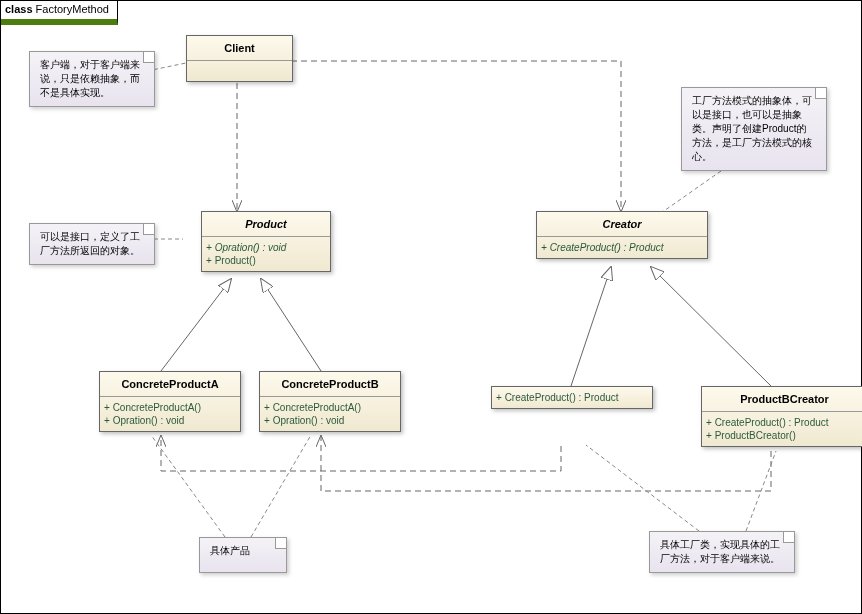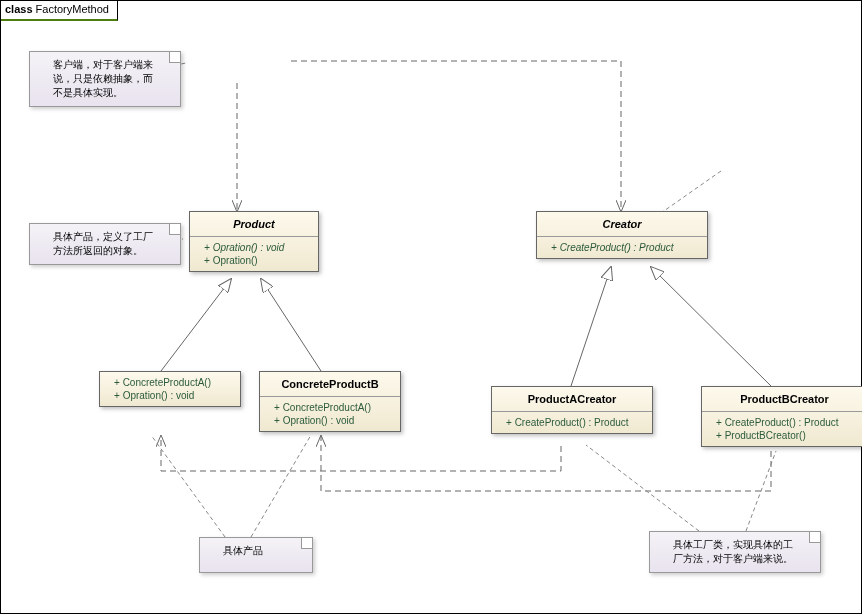--- a/index.html
+++ b/index.html
@@ -1,25 +1,25 @@
 <!DOCTYPE html>
 <html><head>
 <meta charset="utf-8">
 <style>
   body{margin:0;font-family:Arial,sans-serif;font-size:11px;background:#fff}
   .frame{position:relative;width:862px;height:614px;border:1px solid #000;box-sizing:border-box}
-  .frame-title{position:absolute;top:0;left:0;padding:2px 8px 4px 4px;border-right:1px solid #000;border-bottom:2px solid #4d7c0f;font-size:11px;background:#fff}
+  .frame-title{position:absolute;top:0;left:0;padding:2px 8px 4px 4px;border-right:1px solid #000;border-bottom:6px solid #4d7c0f;font-size:11px;background:#fff}
   .frame-title b{font-weight:bold}
   .class-box{position:absolute;border:1px solid #666;background:linear-gradient(#fdf9ec,#f0e9d1);box-shadow:2px 2px 4px rgba(0,0,0,.25)}
   .class-title{text-align:center;padding:6px 4px;border-bottom:1px solid #999;font-weight:bold}
   .class-title.abstract{font-style:italic}
-  .class-ops{padding:4px 14px}
+  .class-ops{padding:4px 4px}
   .op{color:#2a5a3a;padding:1px 0;white-space:nowrap;font-size:10px}
   .op.abstract{font-style:italic}
-  .note{position:absolute;border:1px solid #999;background:linear-gradient(#f5f2f7,#e8e3ee);padding:6px 23px;font-size:10px;line-height:1.4;box-shadow:2px 2px 4px rgba(0,0,0,.2)}
+  .note{position:absolute;border:1px solid #999;background:linear-gradient(#f5f2f7,#e8e3ee);padding:6px 10px;font-size:10px;line-height:1.4;box-shadow:2px 2px 4px rgba(0,0,0,.2)}
   .note::after{content:"";position:absolute;top:0;right:0;width:10px;height:10px;border-left:1px solid #999;border-bottom:1px solid #999;background:#fff}
   svg.connectors{position:absolute;top:0;left:0;width:100%;height:100%;pointer-events:none}
 </style>
 </head>
 <body>
 
 <div class="frame">
   <div class="frame-title">
     <b>class</b>
     <span>FactoryMethod</span>
@@ -53,63 +53,68 @@
     
     <path d="M146,70 L185,62" stroke="#888" stroke-dasharray="4,3" fill="none"></path>
     <path d="M146,238 L182,238" stroke="#888" stroke-dasharray="4,3" fill="none"></path>
     <path d="M720,170 L660,212" stroke="#888" stroke-dasharray="4,3" fill="none"></path>
     <path d="M224,536 L150,434" stroke="#888" stroke-dasharray="4,3" fill="none"></path>
     <path d="M250,536 L310,434" stroke="#888" stroke-dasharray="4,3" fill="none"></path>
     <path d="M698,530 L585,444" stroke="#888" stroke-dasharray="4,3" fill="none"></path>
     <path d="M745,530 L775,450" stroke="#888" stroke-dasharray="4,3" fill="none"></path>
   </svg>
 
+  <div class="class-box" style="left:185px;top:34px;width:105px">
+    <div class="class-title">Client</div>
+    <div class="class-ops" style="height:12px"></div>
+  </div>
 
-  <div class="class-box" style="left:188px;top:210px;width:128px">
+  <div class="class-box" style="left:200px;top:210px;width:128px">
     <div class="class-title abstract">Product</div>
     <div class="class-ops">
       <div class="op abstract">+  <span>Opration() : void</span></div>
-      <div class="op">+  <span>Opration()</span></div>
+      <div class="op">+  <span>Product()</span></div>
     </div>
   </div>
 
   <div class="class-box" style="left:535px;top:210px;width:170px">
     <div class="class-title abstract">Creator</div>
     <div class="class-ops">
       <div class="op abstract">+  <span>CreateProduct() : Product</span></div>
     </div>
   </div>
 
   <div class="class-box" style="left:98px;top:370px;width:140px">
+    <div class="class-title">ConcreteProductA</div>
     <div class="class-ops">
       <div class="op">+  <span>ConcreteProductA()</span></div>
       <div class="op">+  <span>Opration() : void</span></div>
     </div>
   </div>
 
   <div class="class-box" style="left:258px;top:370px;width:140px">
     <div class="class-title">ConcreteProductB</div>
     <div class="class-ops">
       <div class="op">+  <span>ConcreteProductA()</span></div>
       <div class="op">+  <span>Opration() : void</span></div>
     </div>
   </div>
 
   <div class="class-box" style="left:490px;top:385px;width:160px">
-    <div class="class-title">ProductACreator</div>
     <div class="class-ops">
       <div class="op">+  <span>CreateProduct() : Product</span></div>
     </div>
   </div>
 
   <div class="class-box" style="left:700px;top:385px;width:165px">
     <div class="class-title">ProductBCreator</div>
     <div class="class-ops">
       <div class="op">+  <span>CreateProduct() : Product</span></div>
       <div class="op">+  <span>ProductBCreator()</span></div>
     </div>
   </div>
 
   <div class="note" style="left:28px;top:50px;width:104px">客户端，对于客户端来说，只是依赖抽象，而不是具体实现。</div>
-  <div class="note" style="left:28px;top:222px;width:104px">具体产品，定义了工厂方法所返回的对象。</div>
+  <div class="note" style="left:680px;top:86px;width:124px">工厂方法模式的抽象体，可以是接口，也可以是抽象类。声明了创建Product的方法，是工厂方法模式的核心。</div>
+  <div class="note" style="left:28px;top:222px;width:104px">可以是接口，定义了工厂方法所返回的对象。</div>
   <div class="note" style="left:198px;top:536px;width:66px;height:22px">具体产品</div>
   <div class="note" style="left:648px;top:530px;width:124px">具体工厂类，实现具体的工厂方法，对于客户端来说。</div>
 </div>
 
 </body></html>

